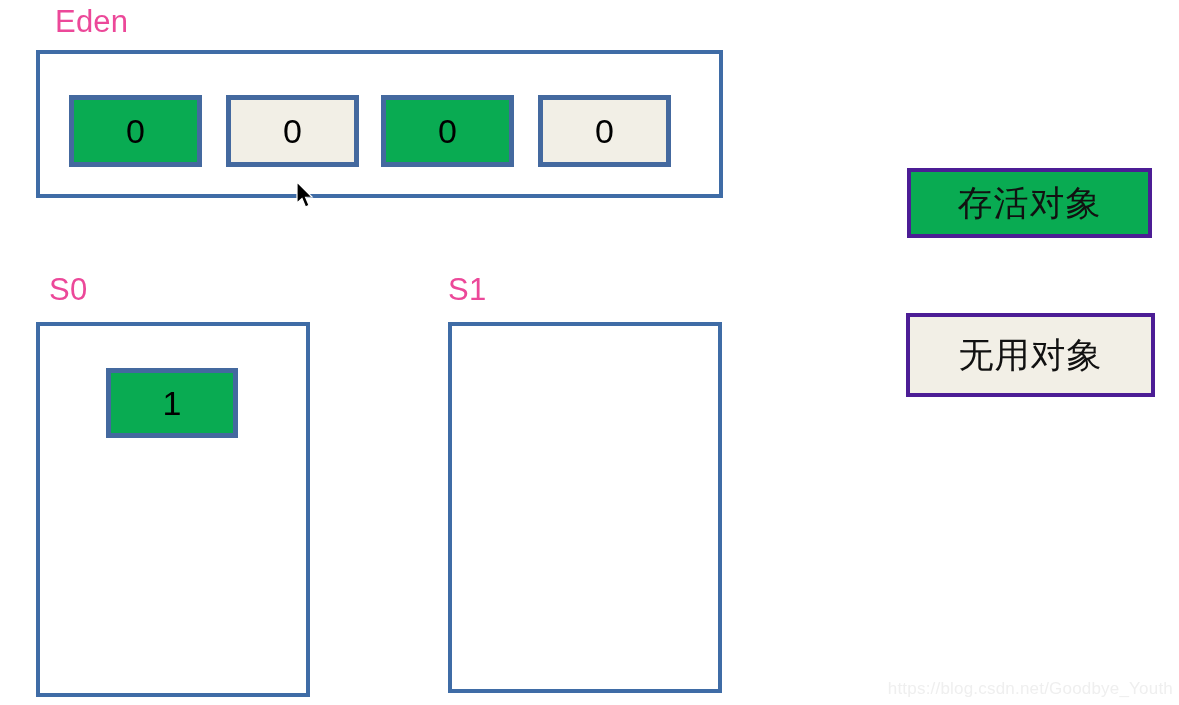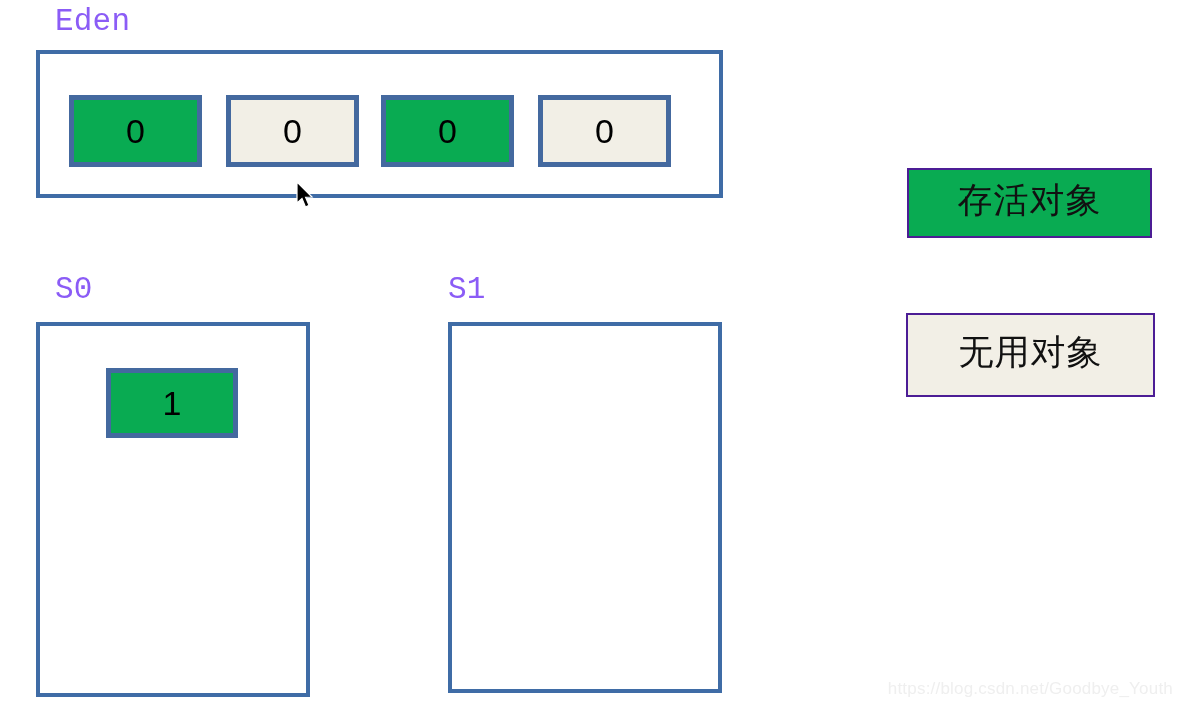--- a/index.html
+++ b/index.html
@@ -12,25 +12,24 @@
     position: relative;
     background: #ffffff;
     font-family: "Liberation Sans", "DejaVu Sans", sans-serif;
     overflow: hidden;
   }
 
   .region-label {
     position: absolute;
     font-size: 31px;
     line-height: 1;
-    color: #8b5cf6;
+    color: #ec4899;
     font-weight: 400;
     letter-spacing: 0.2px;
     white-space: nowrap;
-    font-family: Liberation Mono, monospace;
   }
 
   
   .mem-box {
     position: absolute;
     box-sizing: border-box;
     background: #ffffff;
     border: 4px solid #3f6ca6;
   }
 
@@ -50,25 +49,25 @@
     background: #09ab52;
   }
   .obj-cell.garbage {
     background: #f2efe6;
   }
 
   
   .legend-item {
     position: absolute;
     box-sizing: border-box;
-    border: 2px solid #4c1d95;
+    border: 4px solid #4c1d95;
     display: flex;
     align-items: center;
     justify-content: center;
-    font-family: Liberation Mono, monospace;
+    font-family: Liberation Serif, serif;
     font-size: 35px;
     color: #111111;
     line-height: 1;
     letter-spacing: 1px;
   }
   .legend-item.alive {
     background: #09ab52;
   }
   .legend-item.garbage {
     background: #f2efe6;
@@ -110,21 +109,21 @@
 
   <div class="obj-cell alive" style="left:341px; top:41px; width:133px; height:72px;">
     <span>0</span>
   </div>
 
   <div class="obj-cell garbage" style="left:498px; top:41px; width:133px; height:72px;">
     <span>0</span>
   </div>
 </div>
 
-<div class="region-label" style="left:55px; top:274px;">S0</div>
+<div class="region-label" style="left:49px; top:274px;">S0</div>
 
 <div class="mem-box" style="left:36px; top:322px; width:274px; height:375px;">
 
   <div class="obj-cell alive" style="left:66px; top:42px; width:132px; height:70px;">
     <span>1</span>
   </div>
 </div>
 
 <div class="region-label" style="left:448px; top:274px;">S1</div>
 

